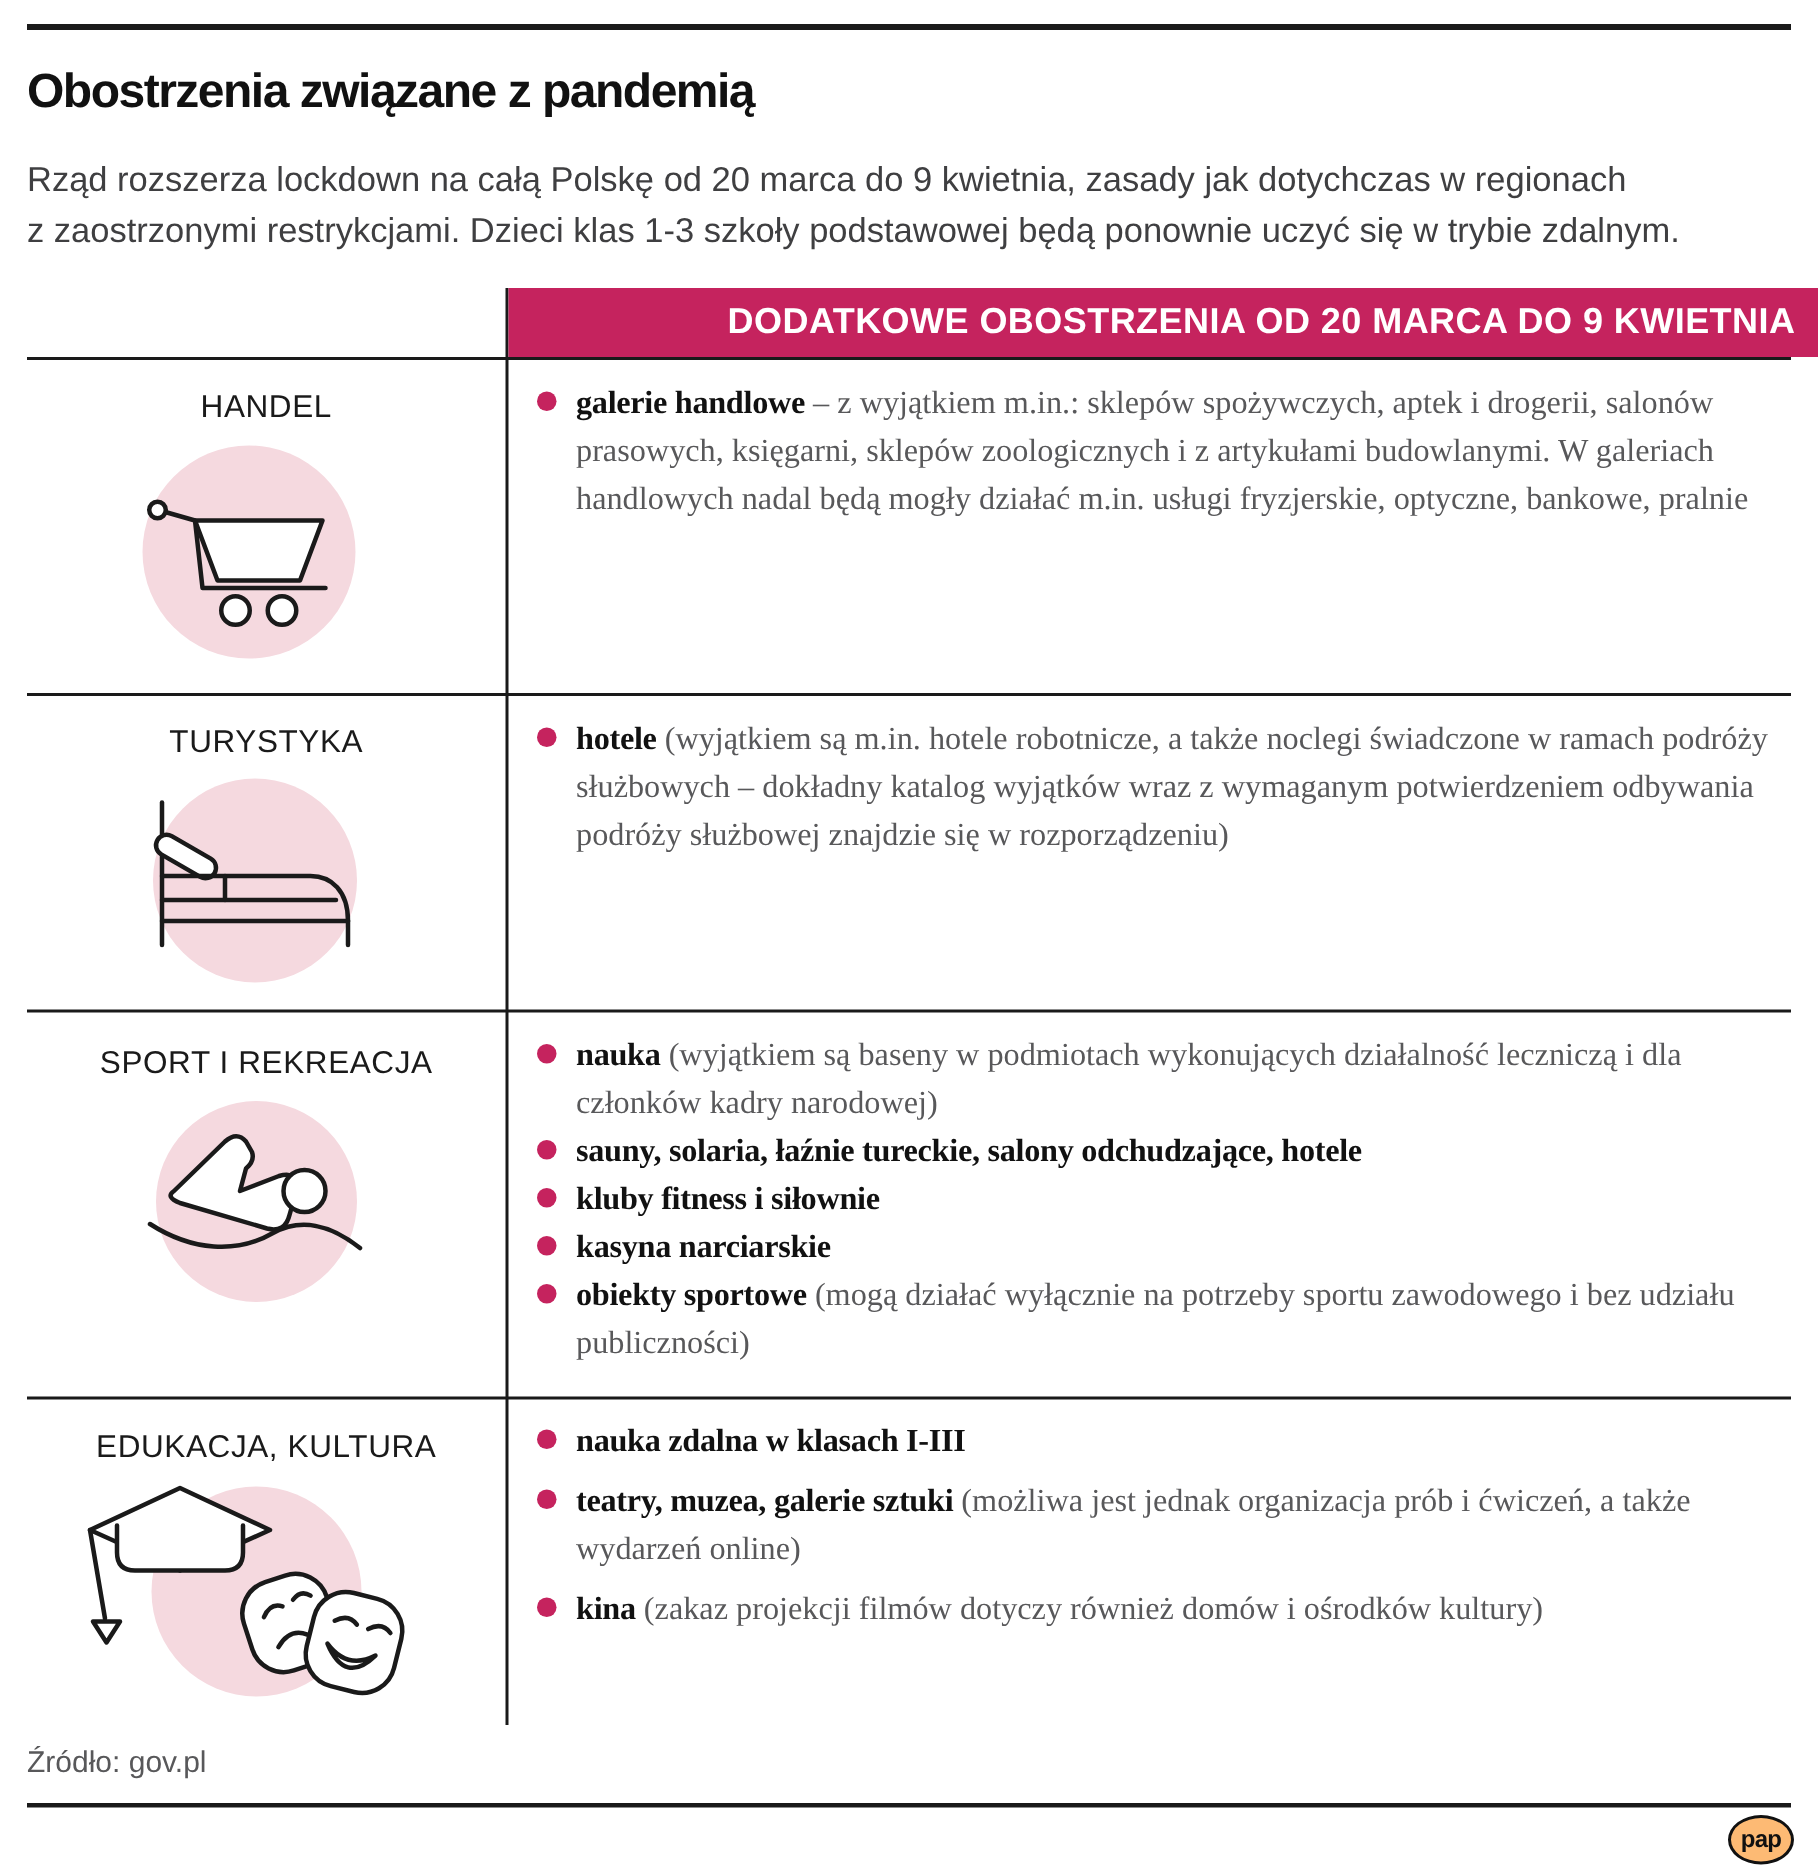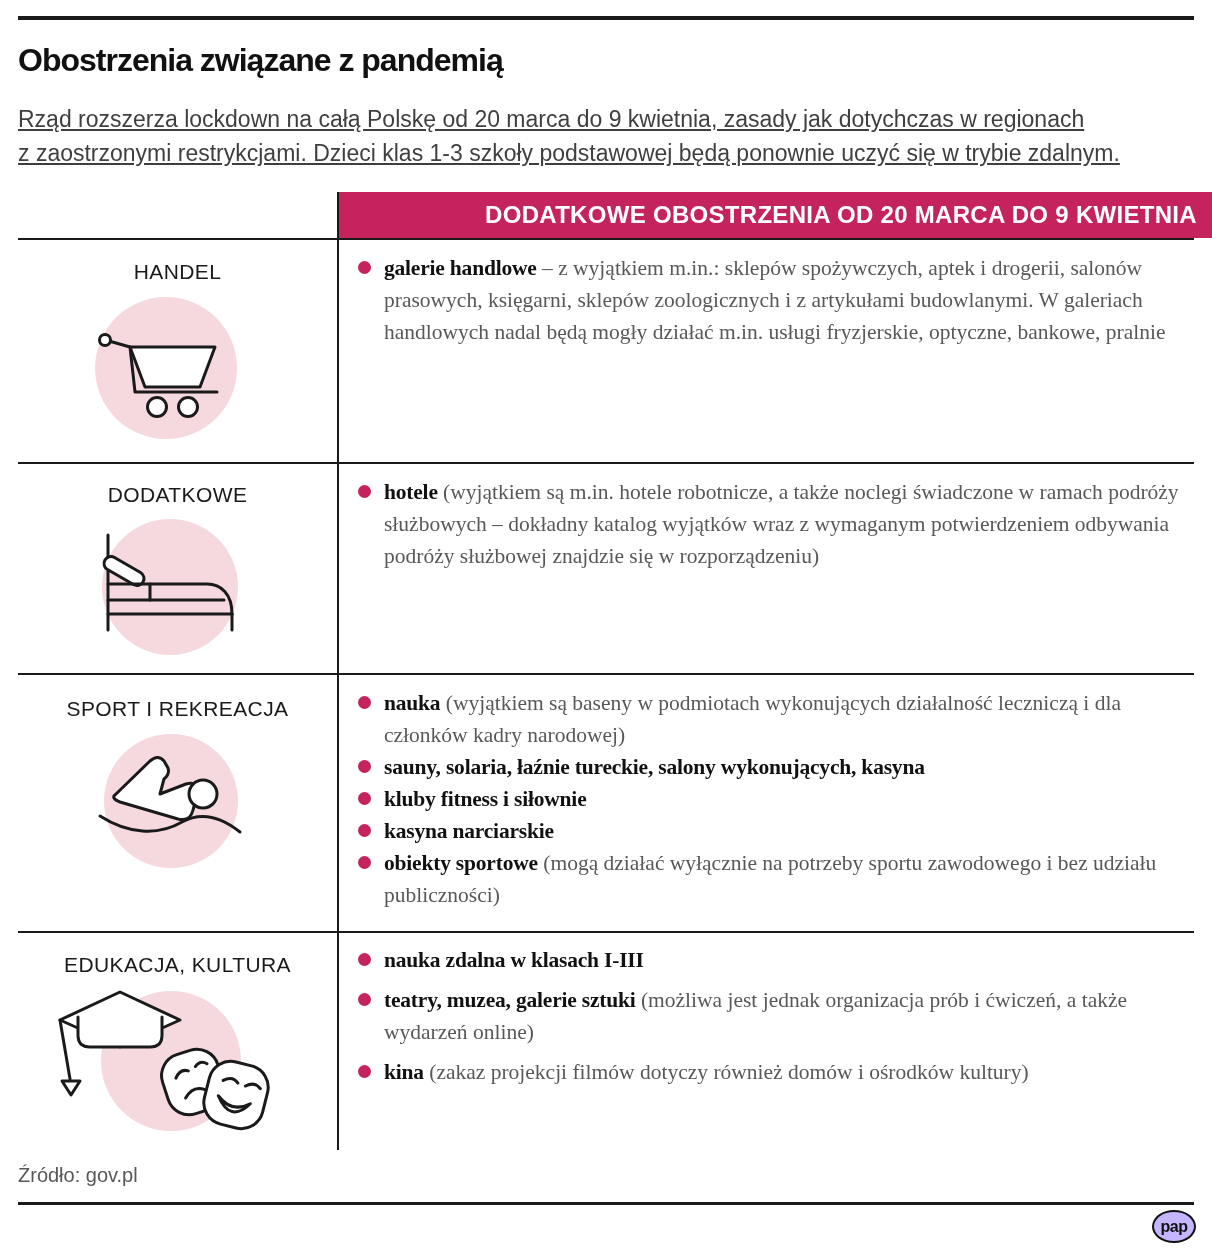--- a/index.html
+++ b/index.html
@@ -16,21 +16,21 @@
 
   .rule{position:absolute;background:var(--ink);}
   .top-rule{left:18px;top:16px;width:1176px;height:4px;}
   .bottom-rule{left:18px;top:1202px;width:1176px;height:3px;}
   .hline{left:18px;width:1176px;height:2px;}
   .vline{left:337px;top:192px;width:2px;height:958px;}
 
   .title{position:absolute;left:18px;top:42px;width:1176px;
          font-size:32px;font-weight:700;letter-spacing:-1px;color:#111;}
   .intro{position:absolute;left:18px;top:102px;width:1176px;
-         font-size:23px;line-height:34px;color:var(--body);text-decoration:underline;}
+         font-size:23px;line-height:34px;color:var(--body);}
 
   .header-bar{position:absolute;left:339px;top:192px;width:1004px;height:46px;
               background:var(--accent);display:flex;align-items:center;justify-content:center;}
   .header-bar .label{color:#fff;font-weight:700;font-size:24px;letter-spacing:0.3px;}
 
   .cat-label{position:absolute;left:18px;width:319px;text-align:center;
              font-size:21px;color:var(--ink);letter-spacing:0.4px;}
   .circle{position:absolute;border-radius:50%;background:var(--accent-light);}
   .icon-svg{position:absolute;overflow:visible;}
 
@@ -38,21 +38,21 @@
   .item{display:flex;align-items:flex-start;font-family:Liberation Serif, serif;}
   .item + .item.gap{margin-top:8px;}
   .dot{flex:none;width:13px;height:13px;border-radius:50%;background:var(--accent);
        margin-top:9px;margin-right:13px;}
   .itext{font-size:21.5px;line-height:32px;color:var(--muted);}
   .itext b{color:#111;font-weight:700;letter-spacing:-0.2px;}
 
   .source{position:absolute;left:18px;top:1164px;font-size:20px;color:var(--muted);}
   .pap{position:absolute;left:1152px;top:1210px;width:44px;height:33px;
        border:2.5px solid #111;border-radius:50%;display:flex;align-items:center;justify-content:center;
-       font-weight:700;font-size:16px;letter-spacing:-0.5px;color:#111;background:#c4b5fd;}
+       font-weight:700;font-size:16px;letter-spacing:-0.5px;color:#111;background:#fdba74;}
 </style>
 </head>
 <body>
 
 <div class="page">
 
   <div class="rule top-rule"></div>
   <div class="rule vline"></div>
   <div class="rule hline" style="top:238px"></div>
   <div class="rule hline" style="top:462px"></div>
@@ -74,21 +74,21 @@
   <svg class="icon-svg" style="left:95px;top:330px" width="130" height="90" viewBox="0 0 130 90">
     <g fill="none" stroke="#1A1A1A" stroke-width="3" stroke-linejoin="round" stroke-linecap="round">
       <path d="M14,11 L35,17 L40,62 L122,62"></path>
       <circle cx="10" cy="10" r="5.5" fill="#fff"></circle>
       <polygon points="35,17 120,17 105,57 50,57" fill="#fff"></polygon>
       <circle cx="62" cy="77" r="9.5" fill="#fff"></circle>
       <circle cx="93" cy="77" r="9.5" fill="#fff"></circle>
     </g>
   </svg>
 
-  <div class="cat-label" style="top:483px">DODATKOWE</div>
+  <div class="cat-label" style="top:483px">TURYSTYKA</div>
   <div class="circle" style="left:102px;top:519px;width:136px;height:136px"></div>
   <svg class="icon-svg" style="left:100px;top:530px" width="140" height="105" viewBox="0 0 140 105">
     <g fill="none" stroke="#1A1A1A" stroke-width="3" stroke-linejoin="round" stroke-linecap="round">
       <line x1="8" y1="5" x2="8" y2="100"></line>
       <rect x="2" y="34" width="44" height="14" rx="7" fill="#fff" transform="rotate(30 24 41)"></rect>
       <path d="M8,54 H107 C121,54 132,64 132,84"></path>
       <path d="M50,54 V70"></path>
       <path d="M8,70 H124"></path>
       <path d="M8,84 H132"></path>
       <path d="M132,84 V100"></path>
@@ -142,21 +142,21 @@
     </div>
   </div>
 
   <div class="cell" style="top:687px">
     <div class="item">
       <span class="dot"></span>
       <p class="itext"><b>nauka</b><span> (wyjątkiem są baseny w podmiotach wykonujących działalność leczniczą i dla członków kadry narodowej)</span></p>
     </div>
     <div class="item">
       <span class="dot"></span>
-      <p class="itext"><b>sauny, solaria, łaźnie tureckie, salony wykonujących, kasyna</b><span></span></p>
+      <p class="itext"><b>sauny, solaria, łaźnie tureckie, salony odchudzające, hotele</b><span></span></p>
     </div>
     <div class="item">
       <span class="dot"></span>
       <p class="itext"><b>kluby fitness i siłownie</b><span></span></p>
     </div>
     <div class="item">
       <span class="dot"></span>
       <p class="itext"><b>kasyna narciarskie</b><span></span></p>
     </div>
     <div class="item">

